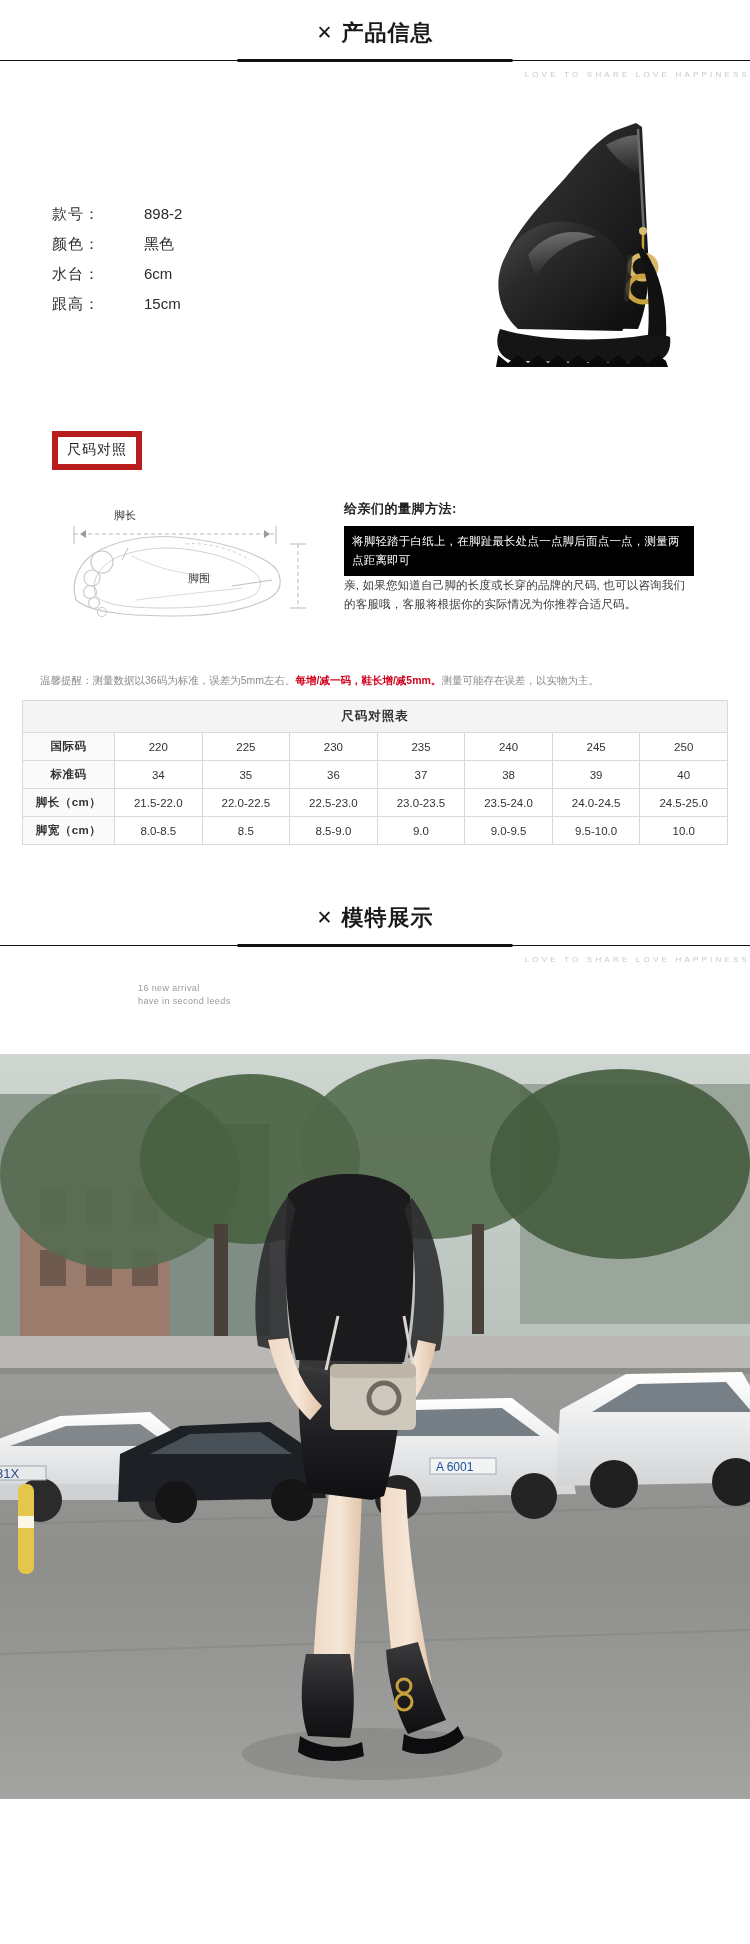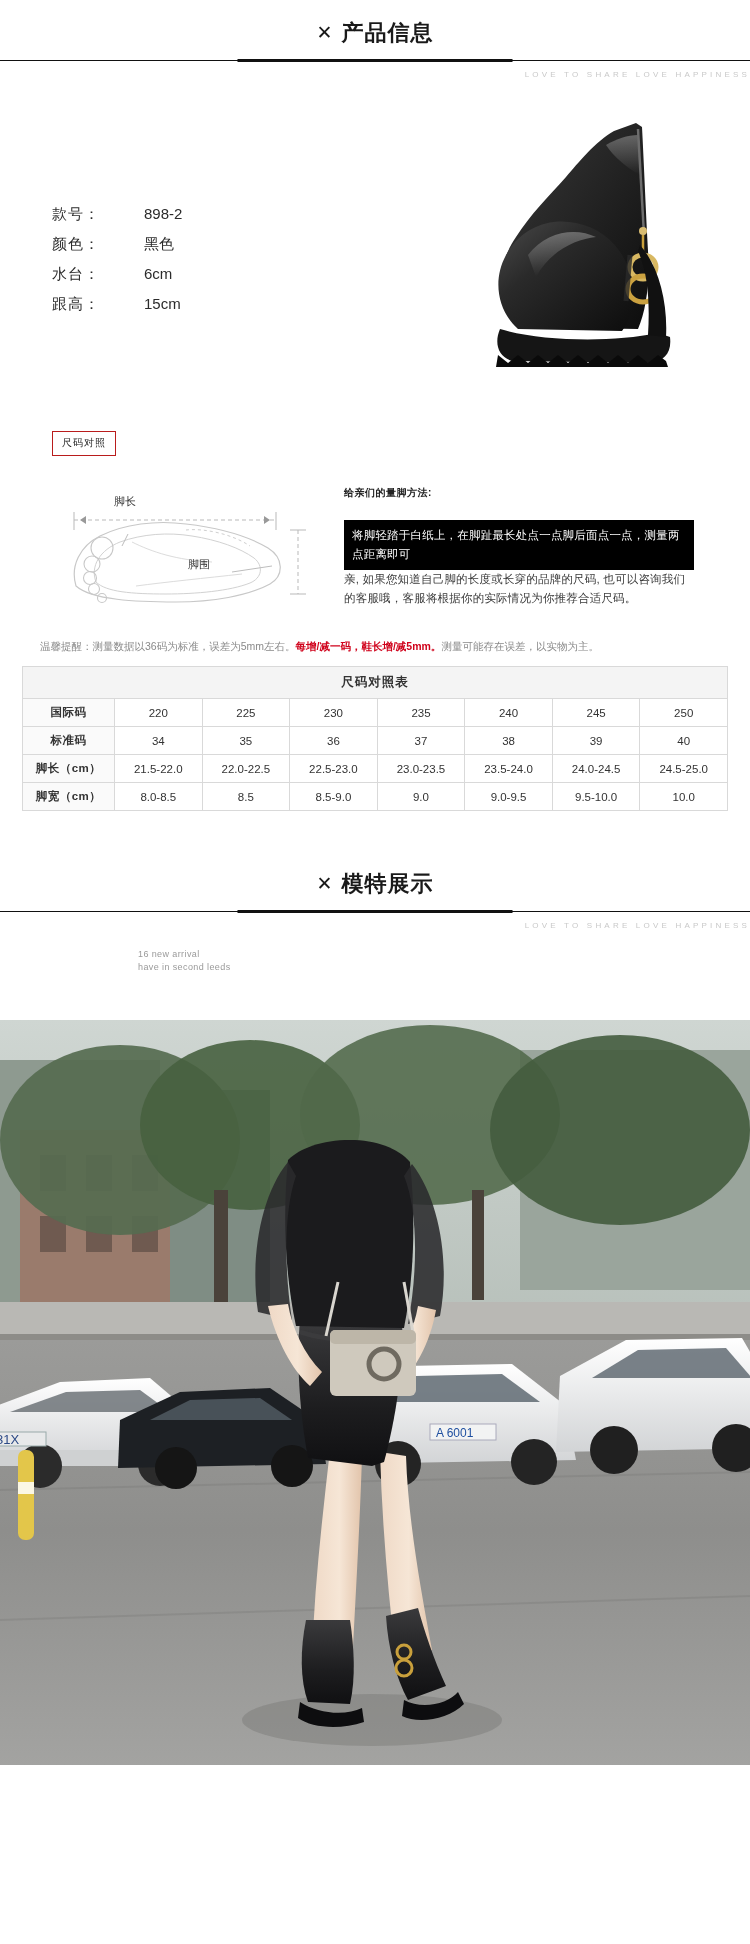--- a/index.html
+++ b/index.html
@@ -49,43 +49,43 @@
   .spec td.v { padding-left:14px; }
 
   .shoe-wrap {
     position:absolute; right:20px; top:0px; width:330px; height:270px;
   }
   .shoe-svg { display:block; }
 
   
   .tag {
     display:inline-block; margin:0 0 0 52px;
-    border:1px solid #b91c1c; padding:4px 9px 5px;
-    font-size:10px; color:#1f1f1f; letter-spacing:1px;
+    border:6px solid #b91c1c; padding:4px 9px 5px;
+    font-size:14px; color:#1f1f1f; letter-spacing:1px;
     background:#fff;
     text-align:right;
   }
   .size-block { margin-top:26px; position:relative; }
   .foot-area { position:absolute; left:36px; top:34px; width:290px; height:135px; }
   .foot-label { position:absolute; font-size:11px; color:#333; }
 
   .measure-col {
     margin-left:344px; width:368px; padding-top:30px; padding-right:18px;
   }
-  .measure-title { font-size:10px; color:#222; font-weight:bold; margin-bottom:20px; letter-spacing:.5px;}
+  .measure-title { font-size:13px; color:#222; font-weight:bold; margin-bottom:8px; letter-spacing:.5px;}
   .measure-hl {
     background:#000; color:#fff; font-size:11.5px; line-height:19px;
     padding:6px 8px; letter-spacing:.2px;
   }
   .measure-body {
     font-size:11.5px; line-height:19px; color:#3a3a3a; letter-spacing:.2px;
   }
 
   .note {
-    margin:4px 44px 0 40px; font-size:10.5px; color:#8a8a8a; line-height:16px;
+    margin:24px 44px 0 40px; font-size:10.5px; color:#8a8a8a; line-height:16px;
   }
   .note b { color:#d0021b; font-weight:bold; }
 
   
   .tbl-wrap { margin:12px 22px 0; }
   table.size {
     width:100%; border-collapse:collapse; font-size:11.5px; color:#333;
     border:1px solid #d9d9d9;
   }
   table.size caption {

